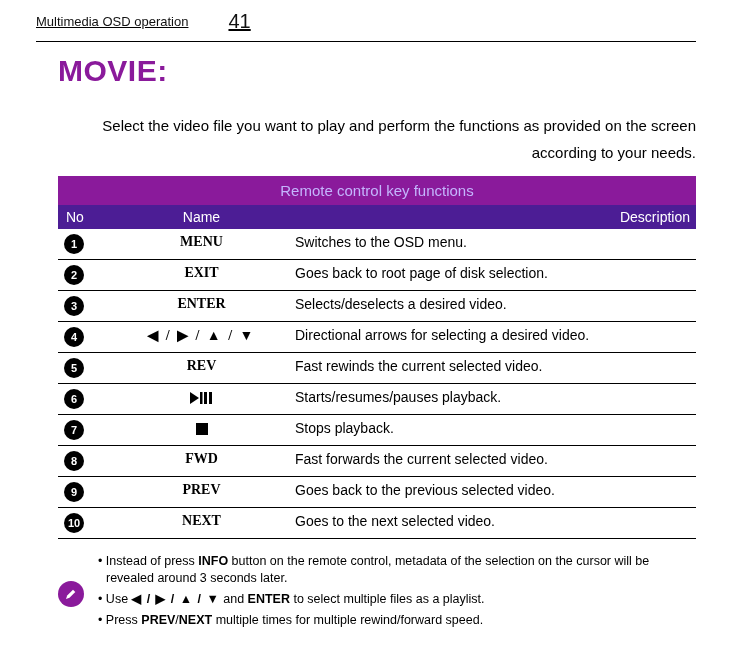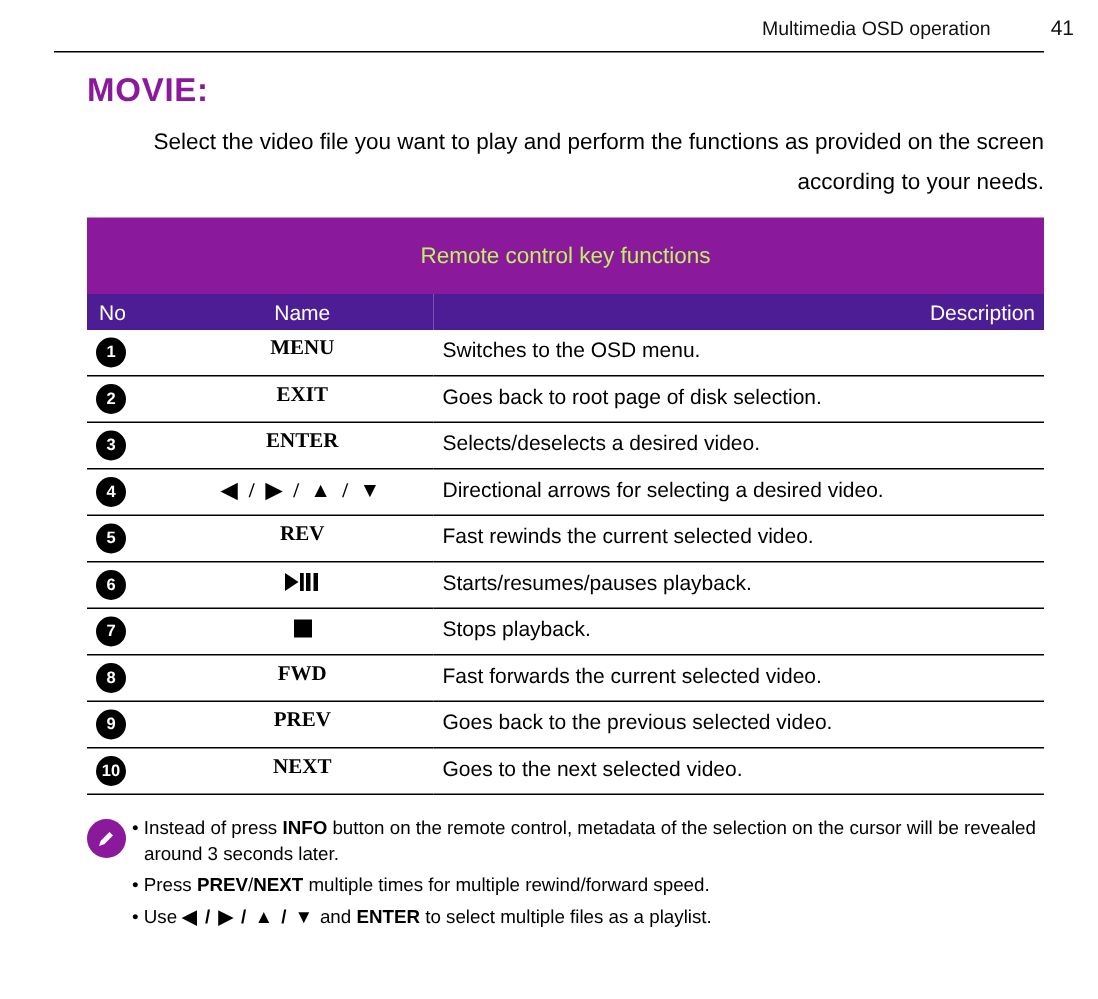--- a/index.html
+++ b/index.html
@@ -7,57 +7,57 @@
       width: 732px;
       height: 666px;
       background: #fff;
       color: #000;
       font-family: "Segoe UI", Arial, sans-serif;
       font-size: 14px;
       position: relative;
     }
     .header {
       display: flex;
-      justify-content: flex-end;
       align-items: center;
-      padding: 10px 16px 8px 36px;
+      padding: 10px 36px 8px 36px;
       font-size: 13px;
+      text-decoration: underline;
     }
     .header .section-name { margin-right: 40px; color: #111; }
-    .header .page-num { font-size: 14px; color: #111; }
+    .header .page-num { font-size: 20px; color: #111; }
     .rule {
       border: none;
       border-top: 1px solid #000;
       margin: 0 36px 12px 36px;
     }
     .content { padding: 0 36px 0 58px; }
     .title {
       color: #8A1A9B;
-      font-size: 22px;
+      font-size: 30px;
       font-weight: 700;
-      margin-bottom: 8px;
+      margin-bottom: 24px;
       letter-spacing: 0.5px;
     }
     .intro {
       font-size: 15px;
       line-height: 1.8;
       margin-bottom: 10px;
       text-align: right;
     }
     table {
       width: 100%;
       border-collapse: collapse;
       margin-bottom: 14px;
     }
     .caption-row td {
       background: #8A1A9B;
-      color: #bef264;
+      color: #c4b5fd;
       text-align: center;
       font-size: 15px;
-      padding: 17px 0;
+      padding: 6px 0;
     }
     .head-row td {
       background: #4c1d95;
       color: #fff;
       font-size: 14px;
       padding: 4px 6px;
       text-align: center;
     }
     .head-row td:first-child { width: 56px; text-align: left; padding-left: 8px; }
     .head-row td:nth-child(2) { width: 175px; }
@@ -78,22 +78,22 @@
       background: #000;
       color: #fff;
       font-size: 11px;
       font-weight: 700;
       text-align: center;
       line-height: 20px;
     }
     .arrows, .sym { font-weight: 700; letter-spacing: 2px; }
     .notes {
       display: flex;
-      align-items: flex-start;
-      gap: 4px;
+      align-items: center;
+      gap: 14px;
     }
     .note-icon {
       width: 26px; height: 26px;
       border-radius: 50%;
       background: #8A1A9B;
       color: #fff;
       display: flex;
       align-items: center;
       justify-content: center;
       font-size: 14px;
@@ -195,17 +195,17 @@
     </table>
 
   <div class="notes">
     <div class="note-icon">
       <svg width="14" height="14" viewBox="0 0 14 14">
           <path d="M2 12 L3.2 8.5 L9 2.7 L11.3 5 L5.5 10.8 Z" fill="#fff"></path>
         </svg>
     </div>
     <ul class="note-list">
       <li><span>Instead of press </span><span class="b">INFO</span><span> button on the remote control, metadata of the selection on the cursor will be revealed around 3 seconds later.</span></li>
+      <li><span>Use </span><span class="arrows-small">◀ / ▶ / ▲ / ▼</span><span> and </span><span class="b">ENTER</span><span> to select multiple files as a playlist.</span></li>
       <li><span>Press </span><span class="b">PREV</span><span>/</span><span class="b">NEXT</span><span> multiple times for multiple rewind/forward speed.</span></li>
-      <li><span>Use </span><span class="arrows-small">◀ / ▶ / ▲ / ▼</span><span> and </span><span class="b">ENTER</span><span> to select multiple files as a playlist.</span></li>
     </ul>
   </div>
 </div>
 
 </body></html>

